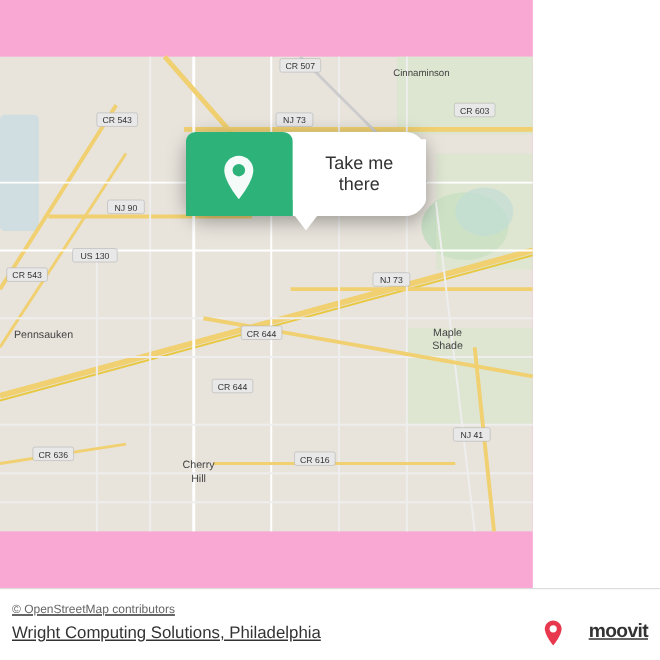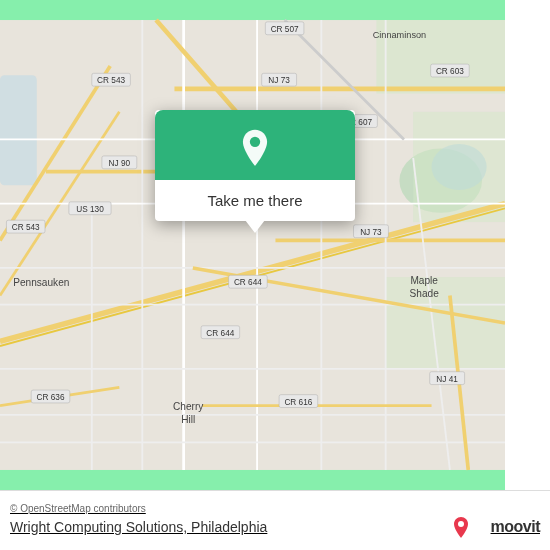--- a/index.html
+++ b/index.html
@@ -6,47 +6,47 @@
 
     body {
       width: 550px;
       height: 550px;
       overflow: hidden;
       font-family: Arial, sans-serif;
       position: relative;
     }
 
     #map-container {
-      width: 505px;
+      width: 444px;
       height: 490px;
       position: relative;
       overflow: hidden;
-      background-color: #86efac;
+      background-color: #f9a8d4;
     }
 
     
     #map-svg {
       width: 100%;
       height: 100%;
       position: absolute;
       top: 0;
       left: 0;
     }
 
     
     #popup-card {
       position: absolute;
       top: 110px;
       left: 155px;
       width: 200px;
       background: white;
-      border-radius: 4px;
+      border-radius: 17px;
       box-shadow: 0 4px 16px rgba(0,0,0,0.35);
       display: flex;
-      flex-direction: column;
+      flex-direction: row;
       align-items: center;
       overflow: visible;
       z-index: 10;
     }
 
     #popup-icon-area {
       background: #2db37a;
       width: 100%;
       border-radius: 8px 8px 0 0;
       display: flex;

